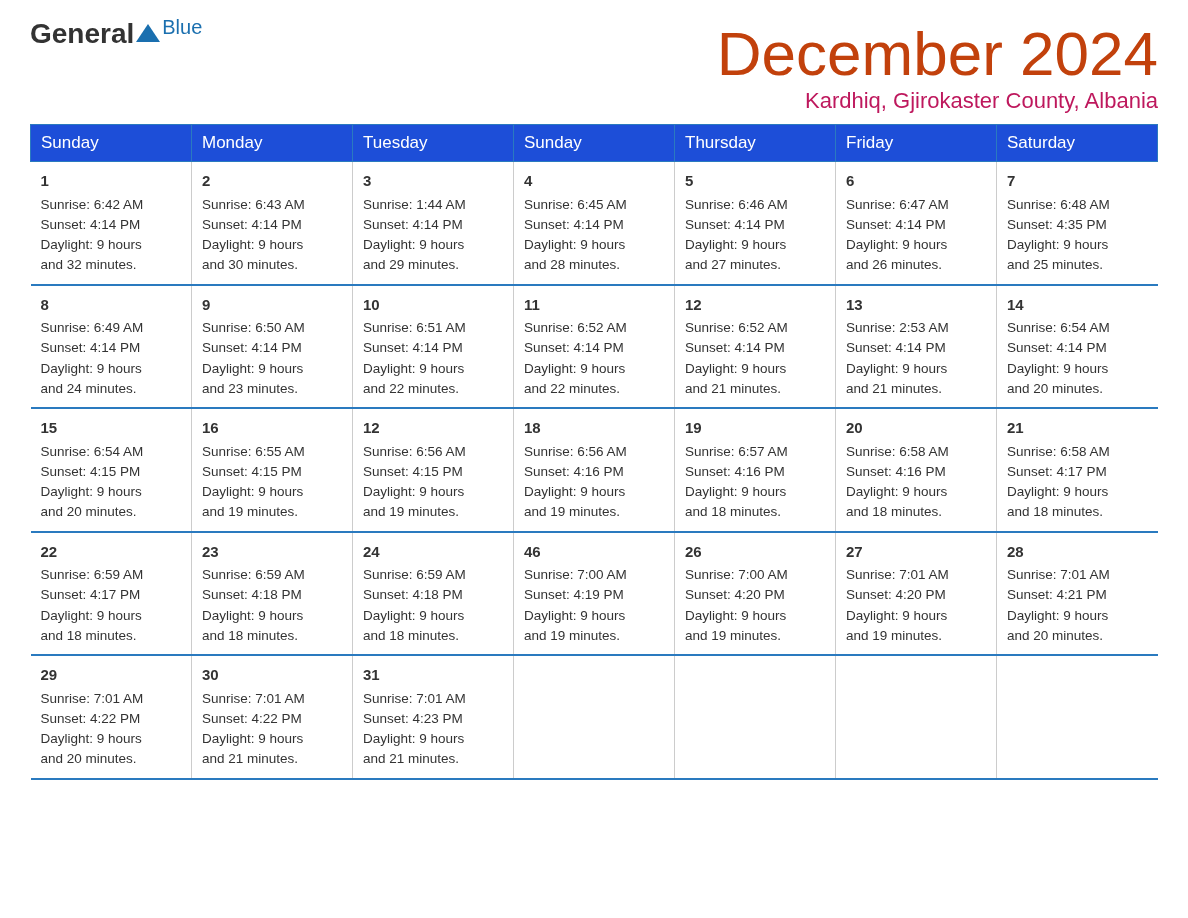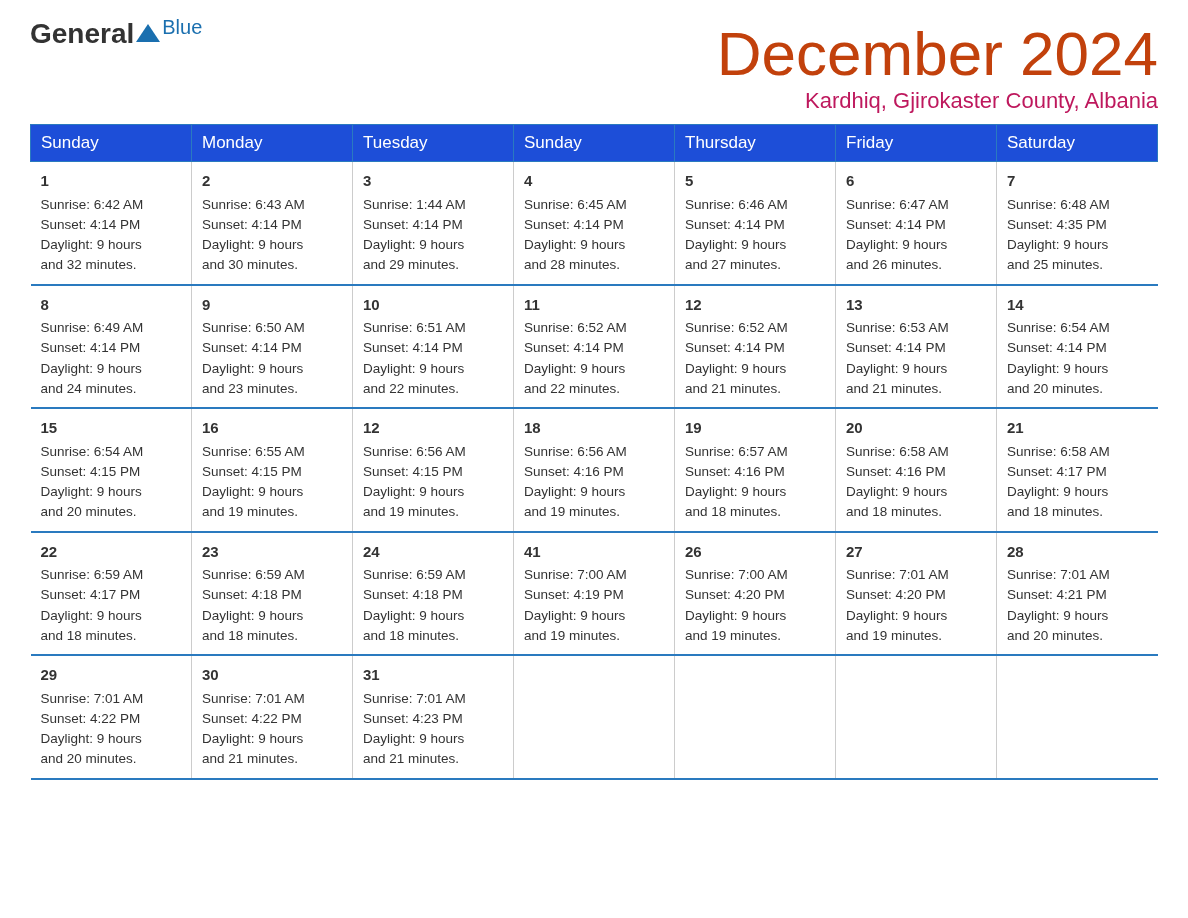--- a/index.html
+++ b/index.html
@@ -165,21 +165,21 @@
 Daylight: 9 hours
 and 22 minutes.</span></td>
         <td><span class="day-num">11</span><span class="cell-content">Sunrise: 6:52 AM
 Sunset: 4:14 PM
 Daylight: 9 hours
 and 22 minutes.</span></td>
         <td><span class="day-num">12</span><span class="cell-content">Sunrise: 6:52 AM
 Sunset: 4:14 PM
 Daylight: 9 hours
 and 21 minutes.</span></td>
-        <td><span class="day-num">13</span><span class="cell-content">Sunrise: 6:53 AM
+        <td><span class="day-num">13</span><span class="cell-content">Sunrise: 2:53 AM
 Sunset: 4:14 PM
 Daylight: 9 hours
 and 21 minutes.</span></td>
         <td><span class="day-num">14</span><span class="cell-content">Sunrise: 6:54 AM
 Sunset: 4:14 PM
 Daylight: 9 hours
 and 20 minutes.</span></td>
       </tr>
       <tr>
         <td><span class="day-num">15</span><span class="cell-content">Sunrise: 6:54 AM
@@ -217,21 +217,21 @@
 Daylight: 9 hours
 and 18 minutes.</span></td>
         <td><span class="day-num">23</span><span class="cell-content">Sunrise: 6:59 AM
 Sunset: 4:18 PM
 Daylight: 9 hours
 and 18 minutes.</span></td>
         <td><span class="day-num">24</span><span class="cell-content">Sunrise: 6:59 AM
 Sunset: 4:18 PM
 Daylight: 9 hours
 and 18 minutes.</span></td>
-        <td><span class="day-num">41</span><span class="cell-content">Sunrise: 7:00 AM
+        <td><span class="day-num">46</span><span class="cell-content">Sunrise: 7:00 AM
 Sunset: 4:19 PM
 Daylight: 9 hours
 and 19 minutes.</span></td>
         <td><span class="day-num">26</span><span class="cell-content">Sunrise: 7:00 AM
 Sunset: 4:20 PM
 Daylight: 9 hours
 and 19 minutes.</span></td>
         <td><span class="day-num">27</span><span class="cell-content">Sunrise: 7:01 AM
 Sunset: 4:20 PM
 Daylight: 9 hours

